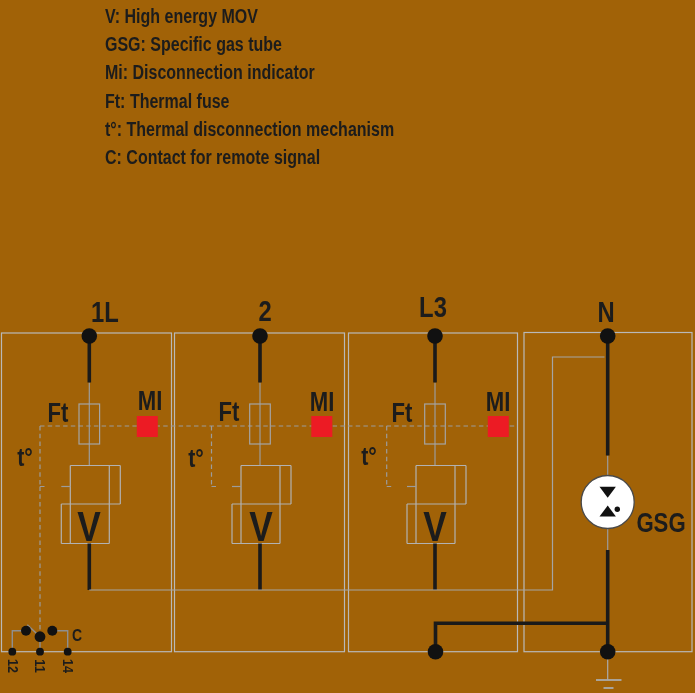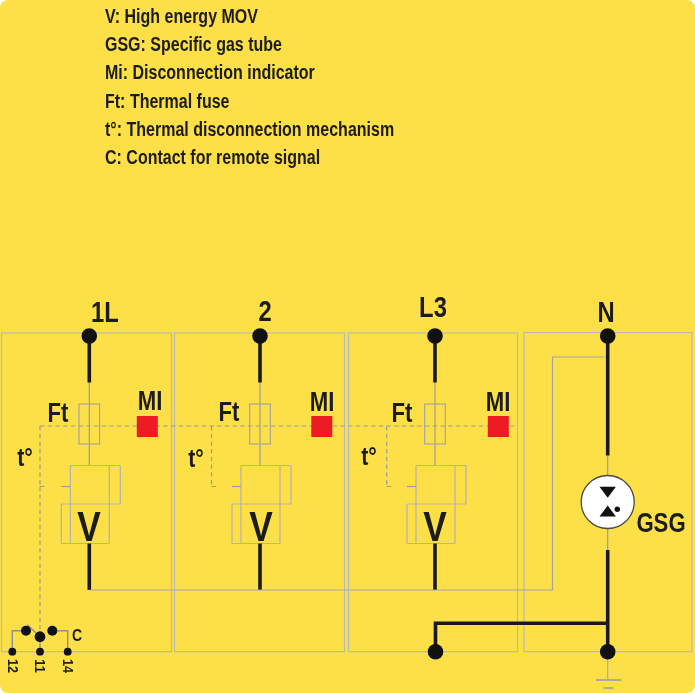--- a/index.html
+++ b/index.html
@@ -1,18 +1,18 @@
 <!DOCTYPE html>
 <html><head>
 <meta charset="utf-8">
 <style>
   html,body{margin:0;padding:0;background:#fff;}
   #stage{
-    position:relative;width:695px;height:693px;background:#fde047;overflow:hidden;
-    font-family:"Liberation Sans","DejaVu Sans",sans-serif;color:#1c1c1c;border-radius:8px;
+    position:relative;width:695px;height:693px;background:#a16207;overflow:hidden;
+    font-family:"Liberation Sans","DejaVu Sans",sans-serif;color:#1c1c1c;
   }
   #stage svg{position:absolute;left:0;top:0;}
   .legend-line{
     position:absolute;left:105px;white-space:nowrap;
     font-weight:bold;font-size:20px;line-height:28px;
     transform:scaleX(0.80);transform-origin:0 0;color:#1c1c1c;
   }
   .lbl{
     position:absolute;white-space:nowrap;font-weight:bold;color:#1c1c1c;
     transform:translate(-50%,-50%) scaleX(0.82);

